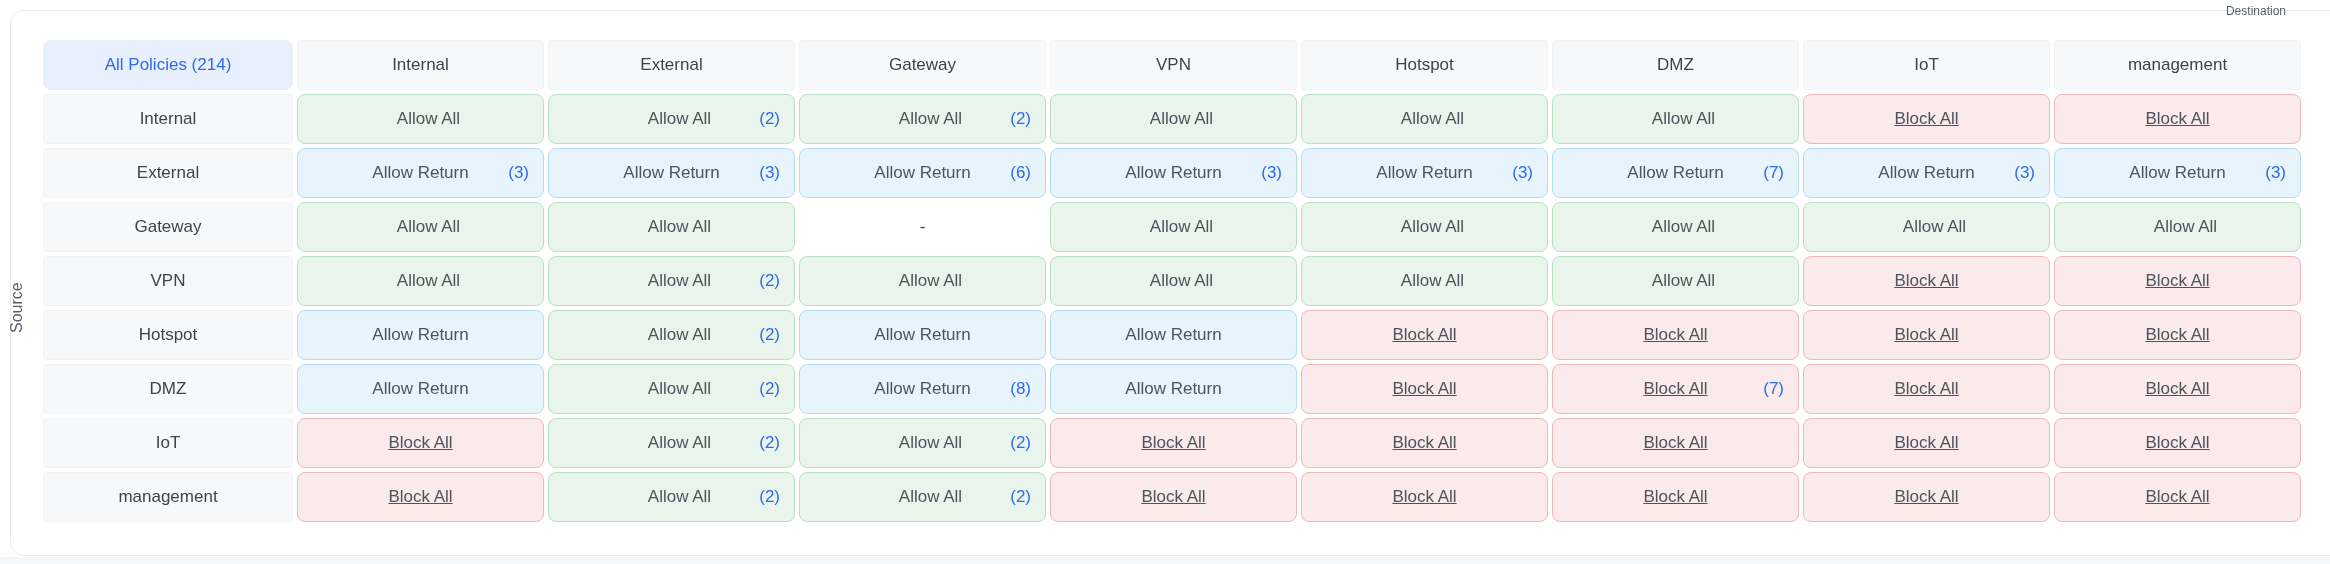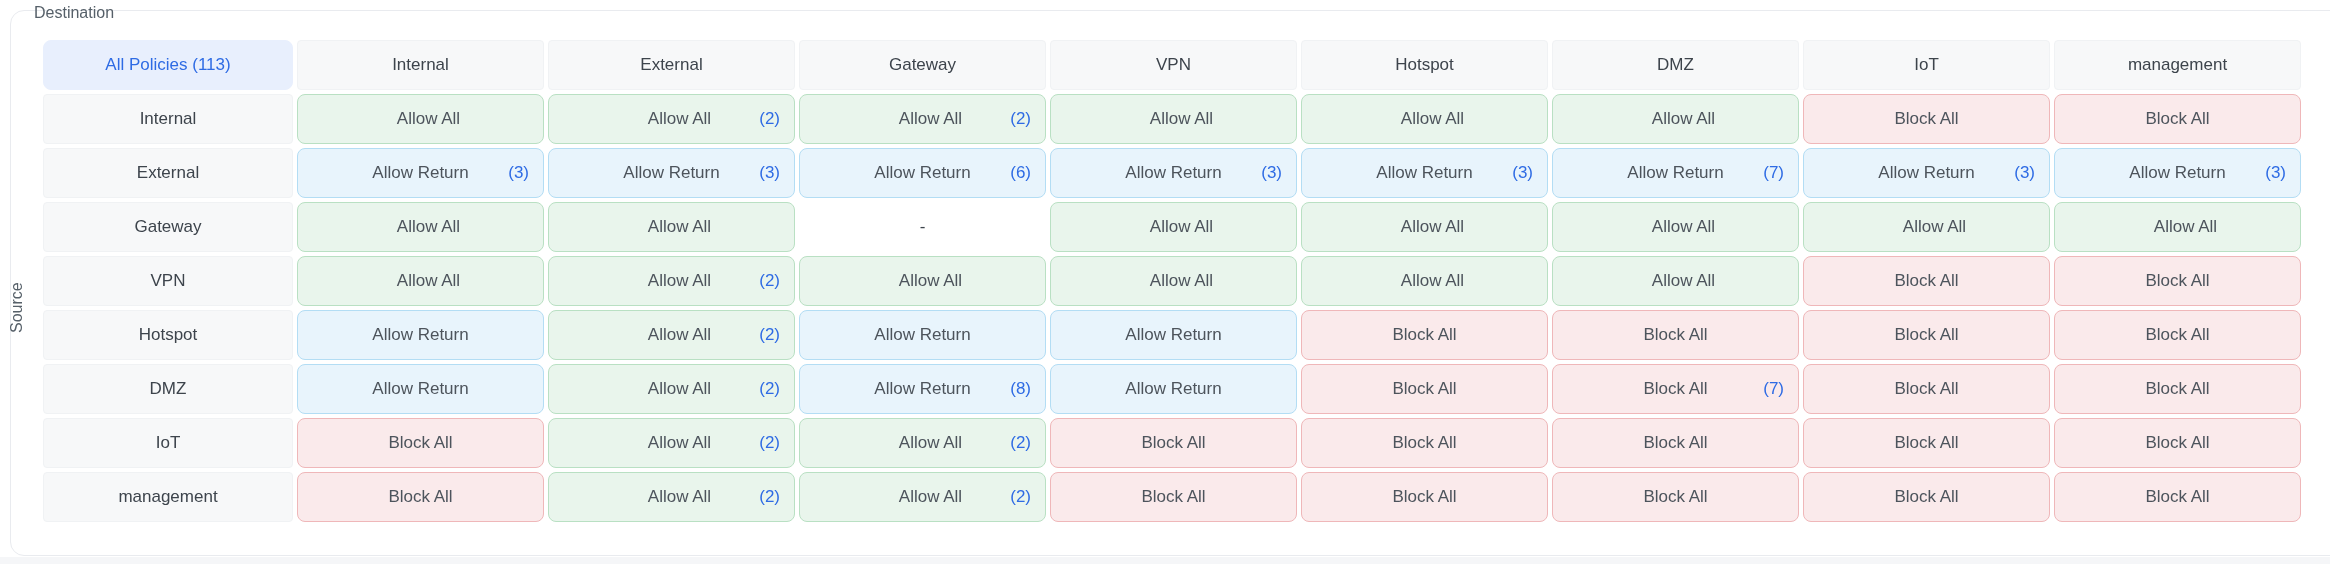--- a/index.html
+++ b/index.html
@@ -15,22 +15,22 @@
     width:2348px; height:546px;
     background:#ffffff;
     border:1px solid var(--card-border,#e9ebef);
     border-radius:14px;
   }
   #bottom-strip {
     position:absolute; left:0; top:557px; width:2330px; height:7px;
     background:#f5f6f8;
   }
   #dest-label {
-    position:absolute; left:34px; top:4px; width:2258px;
-    text-align:left; font-size:16px; color:var(--axis-text,#566069);
+    position:absolute; left:28px; top:4px; width:2258px;
+    text-align:right; font-size:12px; color:var(--axis-text,#566069);
   }
   #src-label {
     position:absolute; left:5px; top:94px; height:428px; width:24px;
     writing-mode:vertical-rl; transform:rotate(180deg);
     display:flex; align-items:center; justify-content:center;
     font-size:16px; color:var(--axis-text,#566069);
   }
   #matrix {
     position:absolute; left:43px; top:40px;
     display:grid;
@@ -55,36 +55,36 @@
   }
   .cell {
     position:relative;
     border:1.5px solid transparent;
     border-radius:8px;
     display:flex; align-items:center; justify-content:center;
     font-size:17px; color:var(--cell-text,#4d545c);
   }
   .cell.allow  { background:var(--allow-bg,#e9f5ec);  border-color:var(--allow-border,#b9e0c3);padding-left:16px; }
   .cell.return { background:var(--return-bg,#e8f4fc); border-color:var(--return-border,#b3ddf4);align-items:center; }
-  .cell.block  { background:var(--block-bg,#faeaeb);  border-color:var(--block-border,#efb7b9); }
+  .cell.block  { background:var(--block-bg,#faeaeb);  border-color:var(--block-border,#efb7b9);text-decoration:underline; }
   .cell.none   { background:#ffffff; border-color:transparent; color:var(--header-text,#3d444c); }
   .count {
     position:absolute; right:14px; top:50%; transform:translateY(-50%);
     color:var(--accent-blue,#2e6be4);
   }
 </style>
 </head>
 <body>
 
 <div id="card"></div>
 <div id="bottom-strip"></div>
 <div id="dest-label">Destination</div>
 <div id="src-label">Source</div>
 <div id="matrix">
-    <div class="allp">All Policies (113)</div>
+    <div class="allp">All Policies (214)</div>
     <div class="hcell">Internal</div>
     <div class="hcell">External</div>
     <div class="hcell">Gateway</div>
     <div class="hcell">VPN</div>
     <div class="hcell">Hotspot</div>
     <div class="hcell">DMZ</div>
     <div class="hcell">IoT</div>
     <div class="hcell">management</div>
     <div class="hcell">Internal</div>
     <div class="cell allow">

